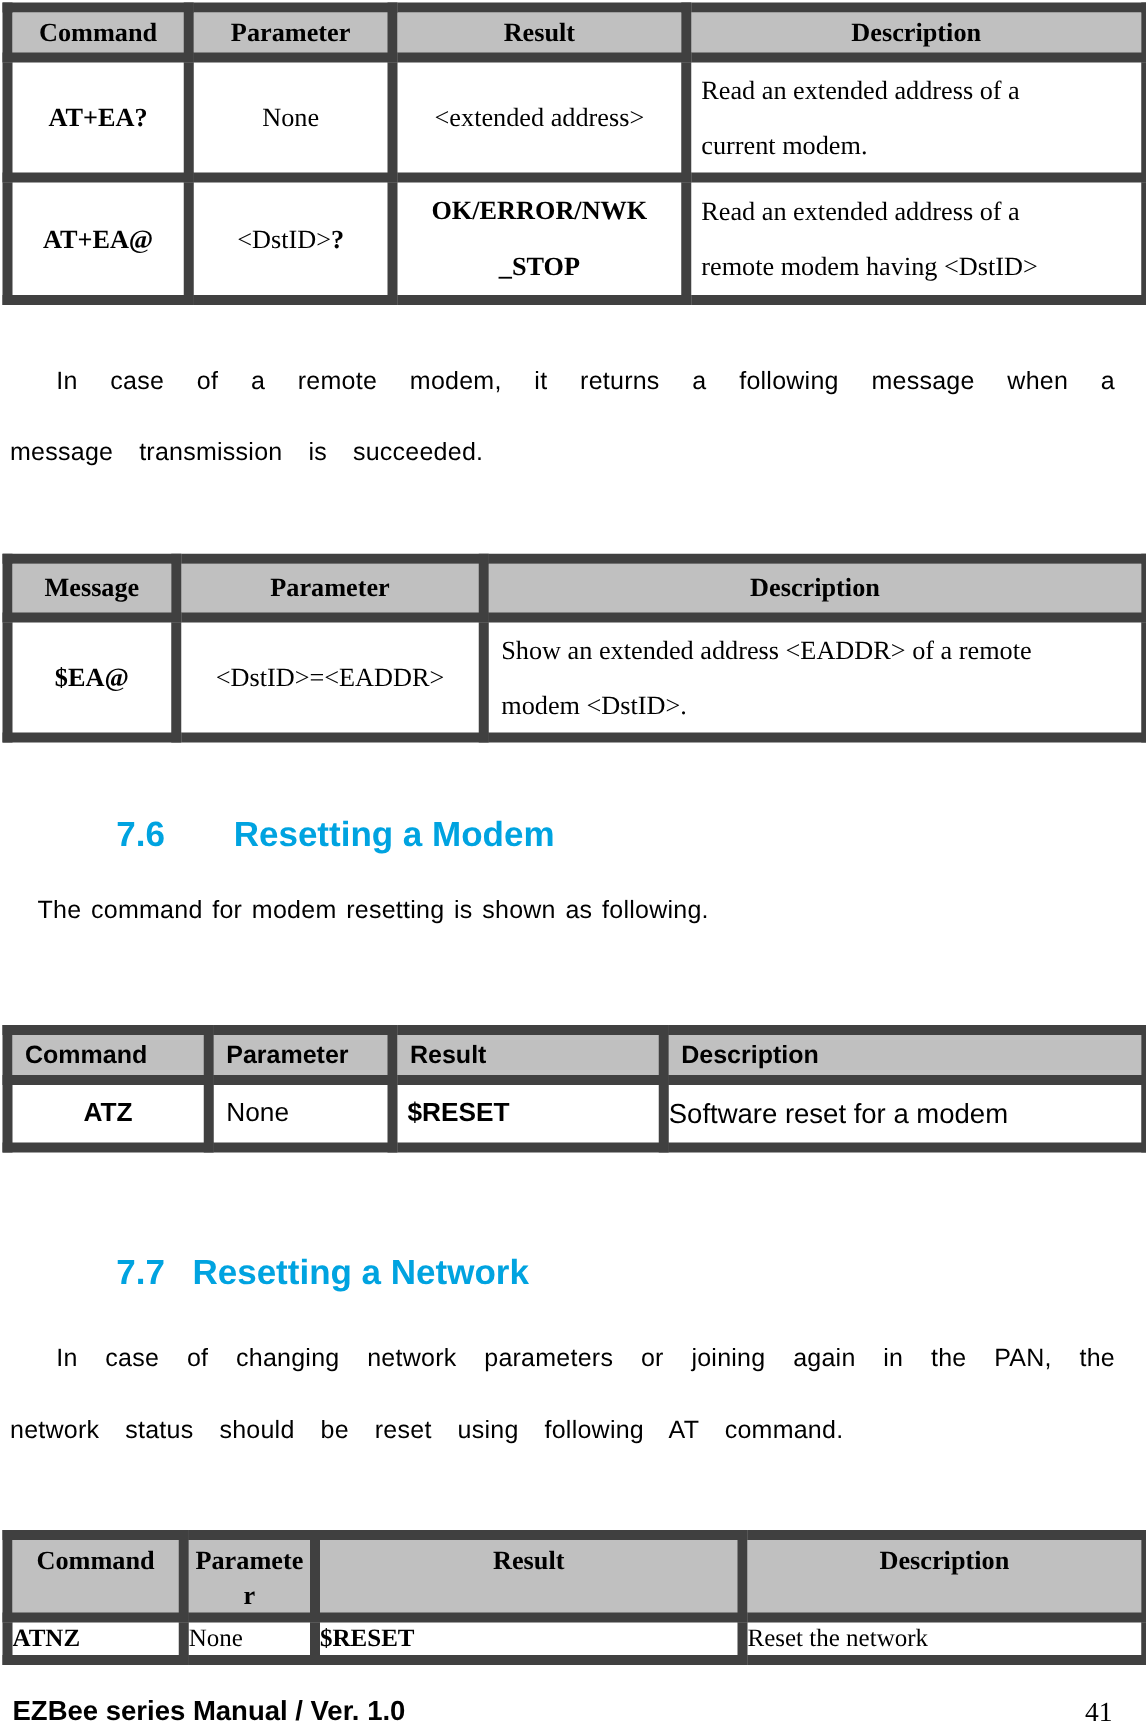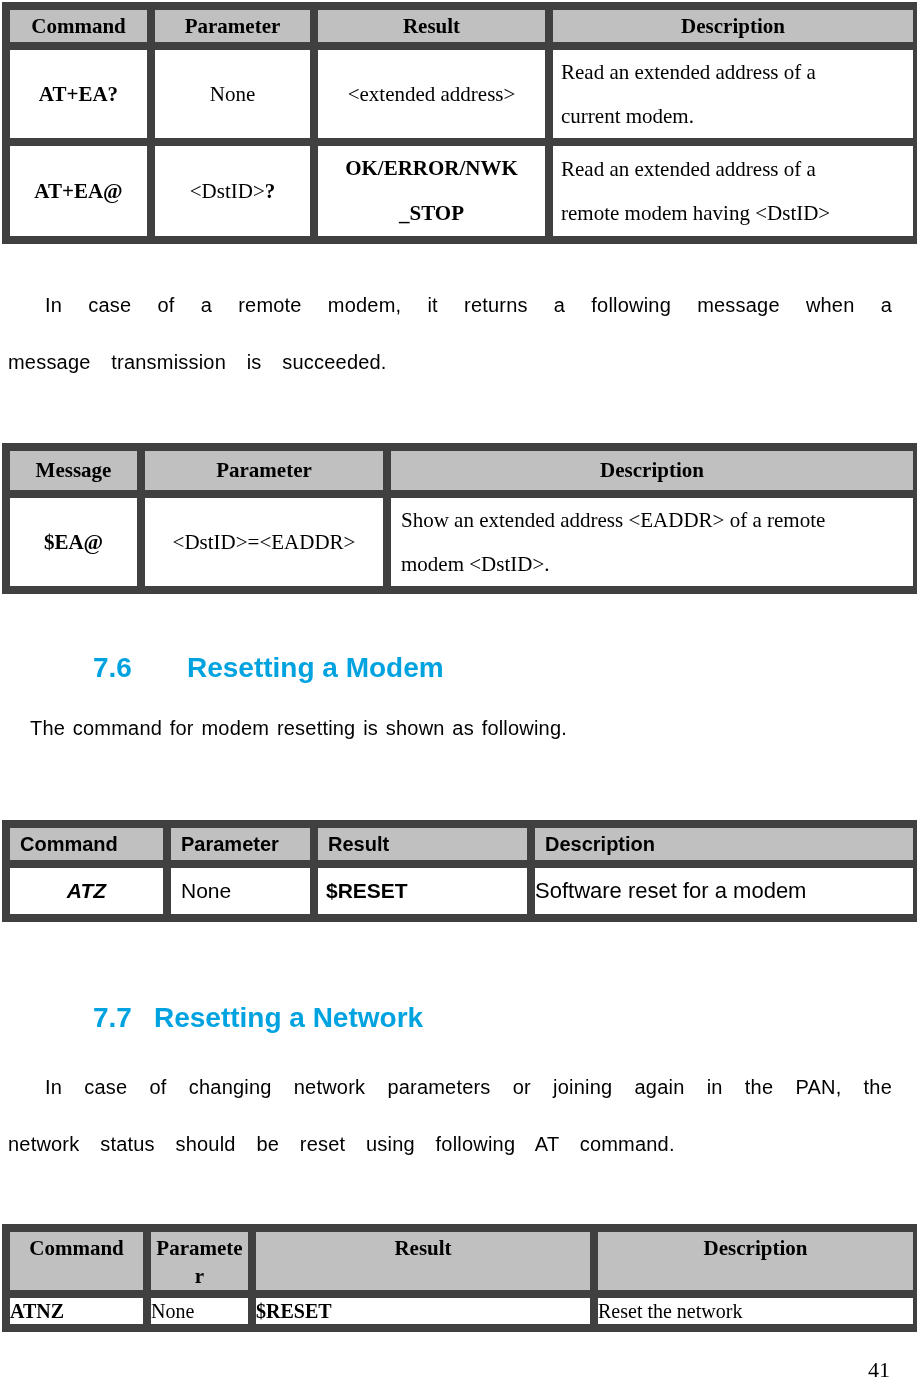--- a/index.html
+++ b/index.html
@@ -27,21 +27,21 @@
   table.t2 th{height:39px;font-size:21px;text-align:center;vertical-align:middle;}
   table.t2 td{height:85px;font-size:21px;vertical-align:middle;text-align:center;line-height:44px;}
   table.t2 td.msg{font-weight:bold;}
   table.t2 td.desc{text-align:left;padding:0 26px 0 10px;}
 
   
   table.t3{top:820px;}
   table.t3 th{height:32px;font-size:20px;text-align:left;vertical-align:middle;padding-left:10px;
               font-family:"Liberation Sans",sans-serif;}
   table.t3 td{height:46px;font-size:21px;vertical-align:middle;font-family:"Liberation Sans",sans-serif;}
-  table.t3 td.cmd{font-weight:bold;text-align:center;font-style:italic;}
+  table.t3 td.cmd{font-weight:bold;text-align:center;}
   table.t3 td.par{padding-left:10px;}
   table.t3 td.res{font-weight:bold;padding-left:8px;}
   table.t3 td.desc{font-size:22px;}
 
   table.t4{top:1224px;}
   table.t4 th{height:54px;font-size:21px;text-align:center;vertical-align:top;line-height:28px;
               padding:2px 4px 0 4px;overflow-wrap:anywhere;}
   table.t4 td{height:26px;font-size:20px;vertical-align:middle;}
   table.t4 td.cmd{font-weight:bold;}
   table.t4 td.res{font-weight:bold;}
@@ -180,15 +180,16 @@
     <tbody>
       <tr>
         <td class="cmd">ATNZ</td>
         <td>None</td>
         <td class="res">$RESET</td>
         <td>Reset the network</td>
       </tr>
     </tbody>
   </table>
 
+  <div class="footer-left">EZBee series Manual / Ver. 1.0</div>
   <div class="page-num">41</div>
 
 </div>
 
 </body></html>

